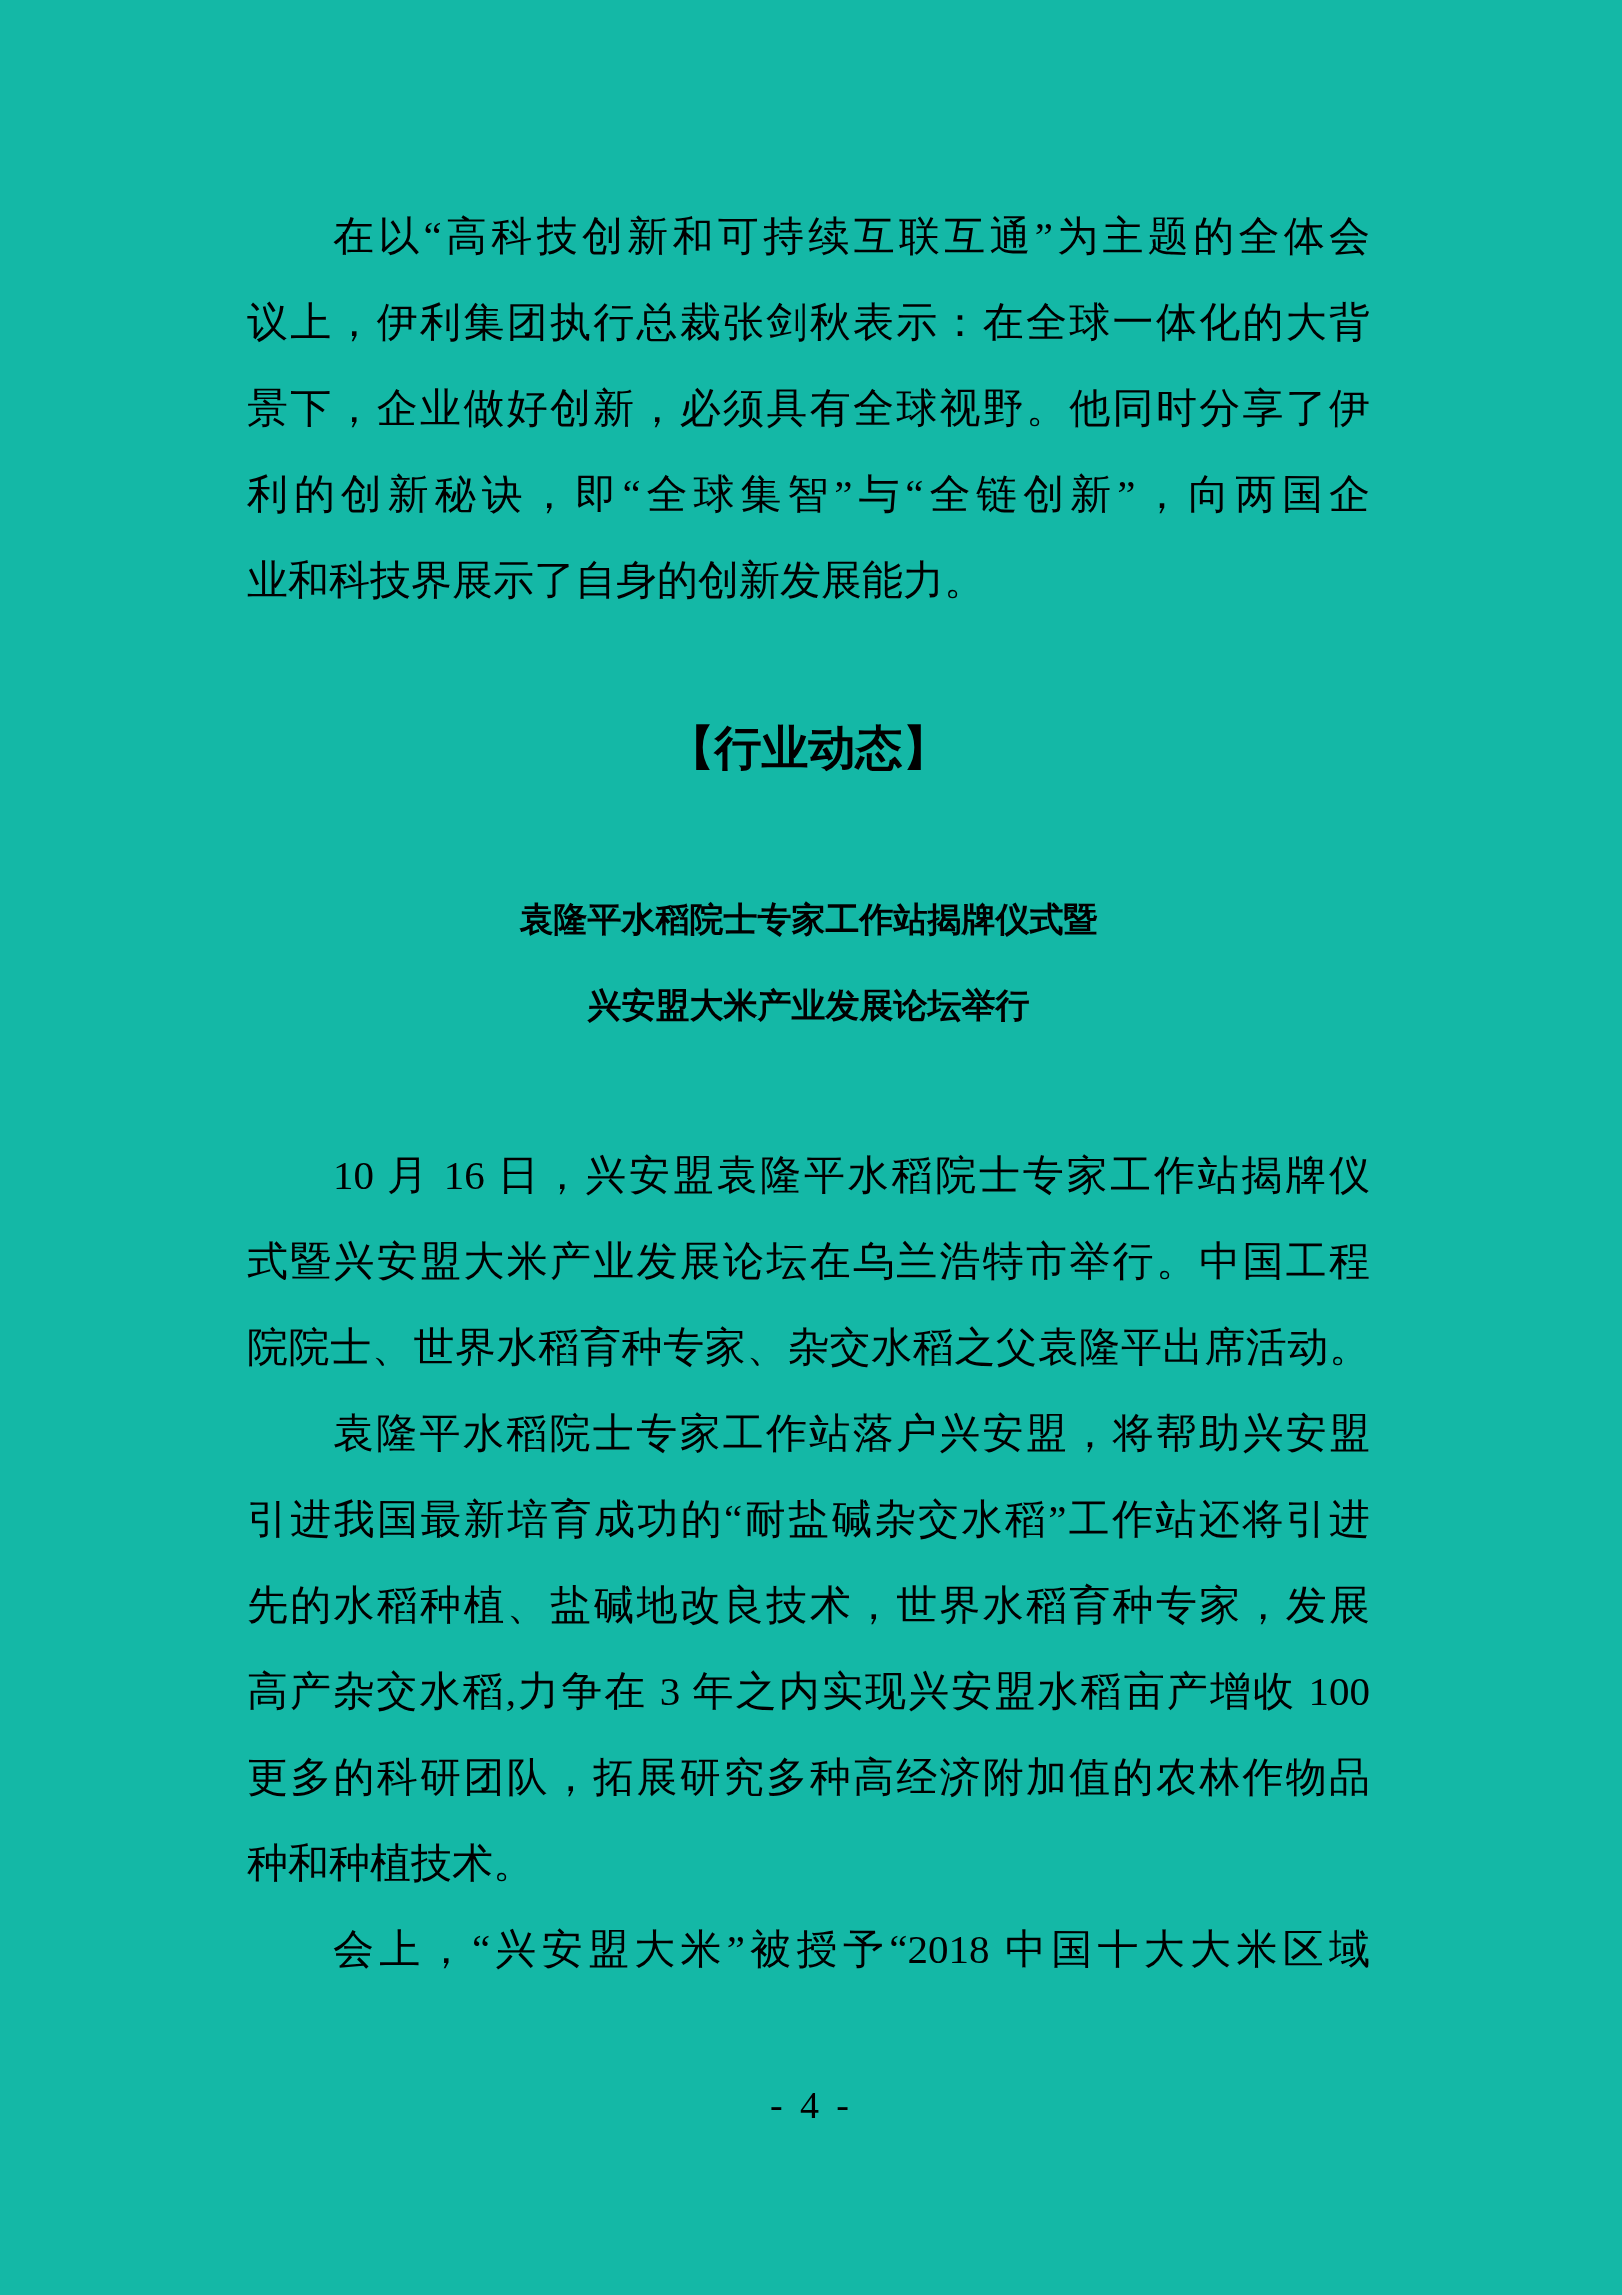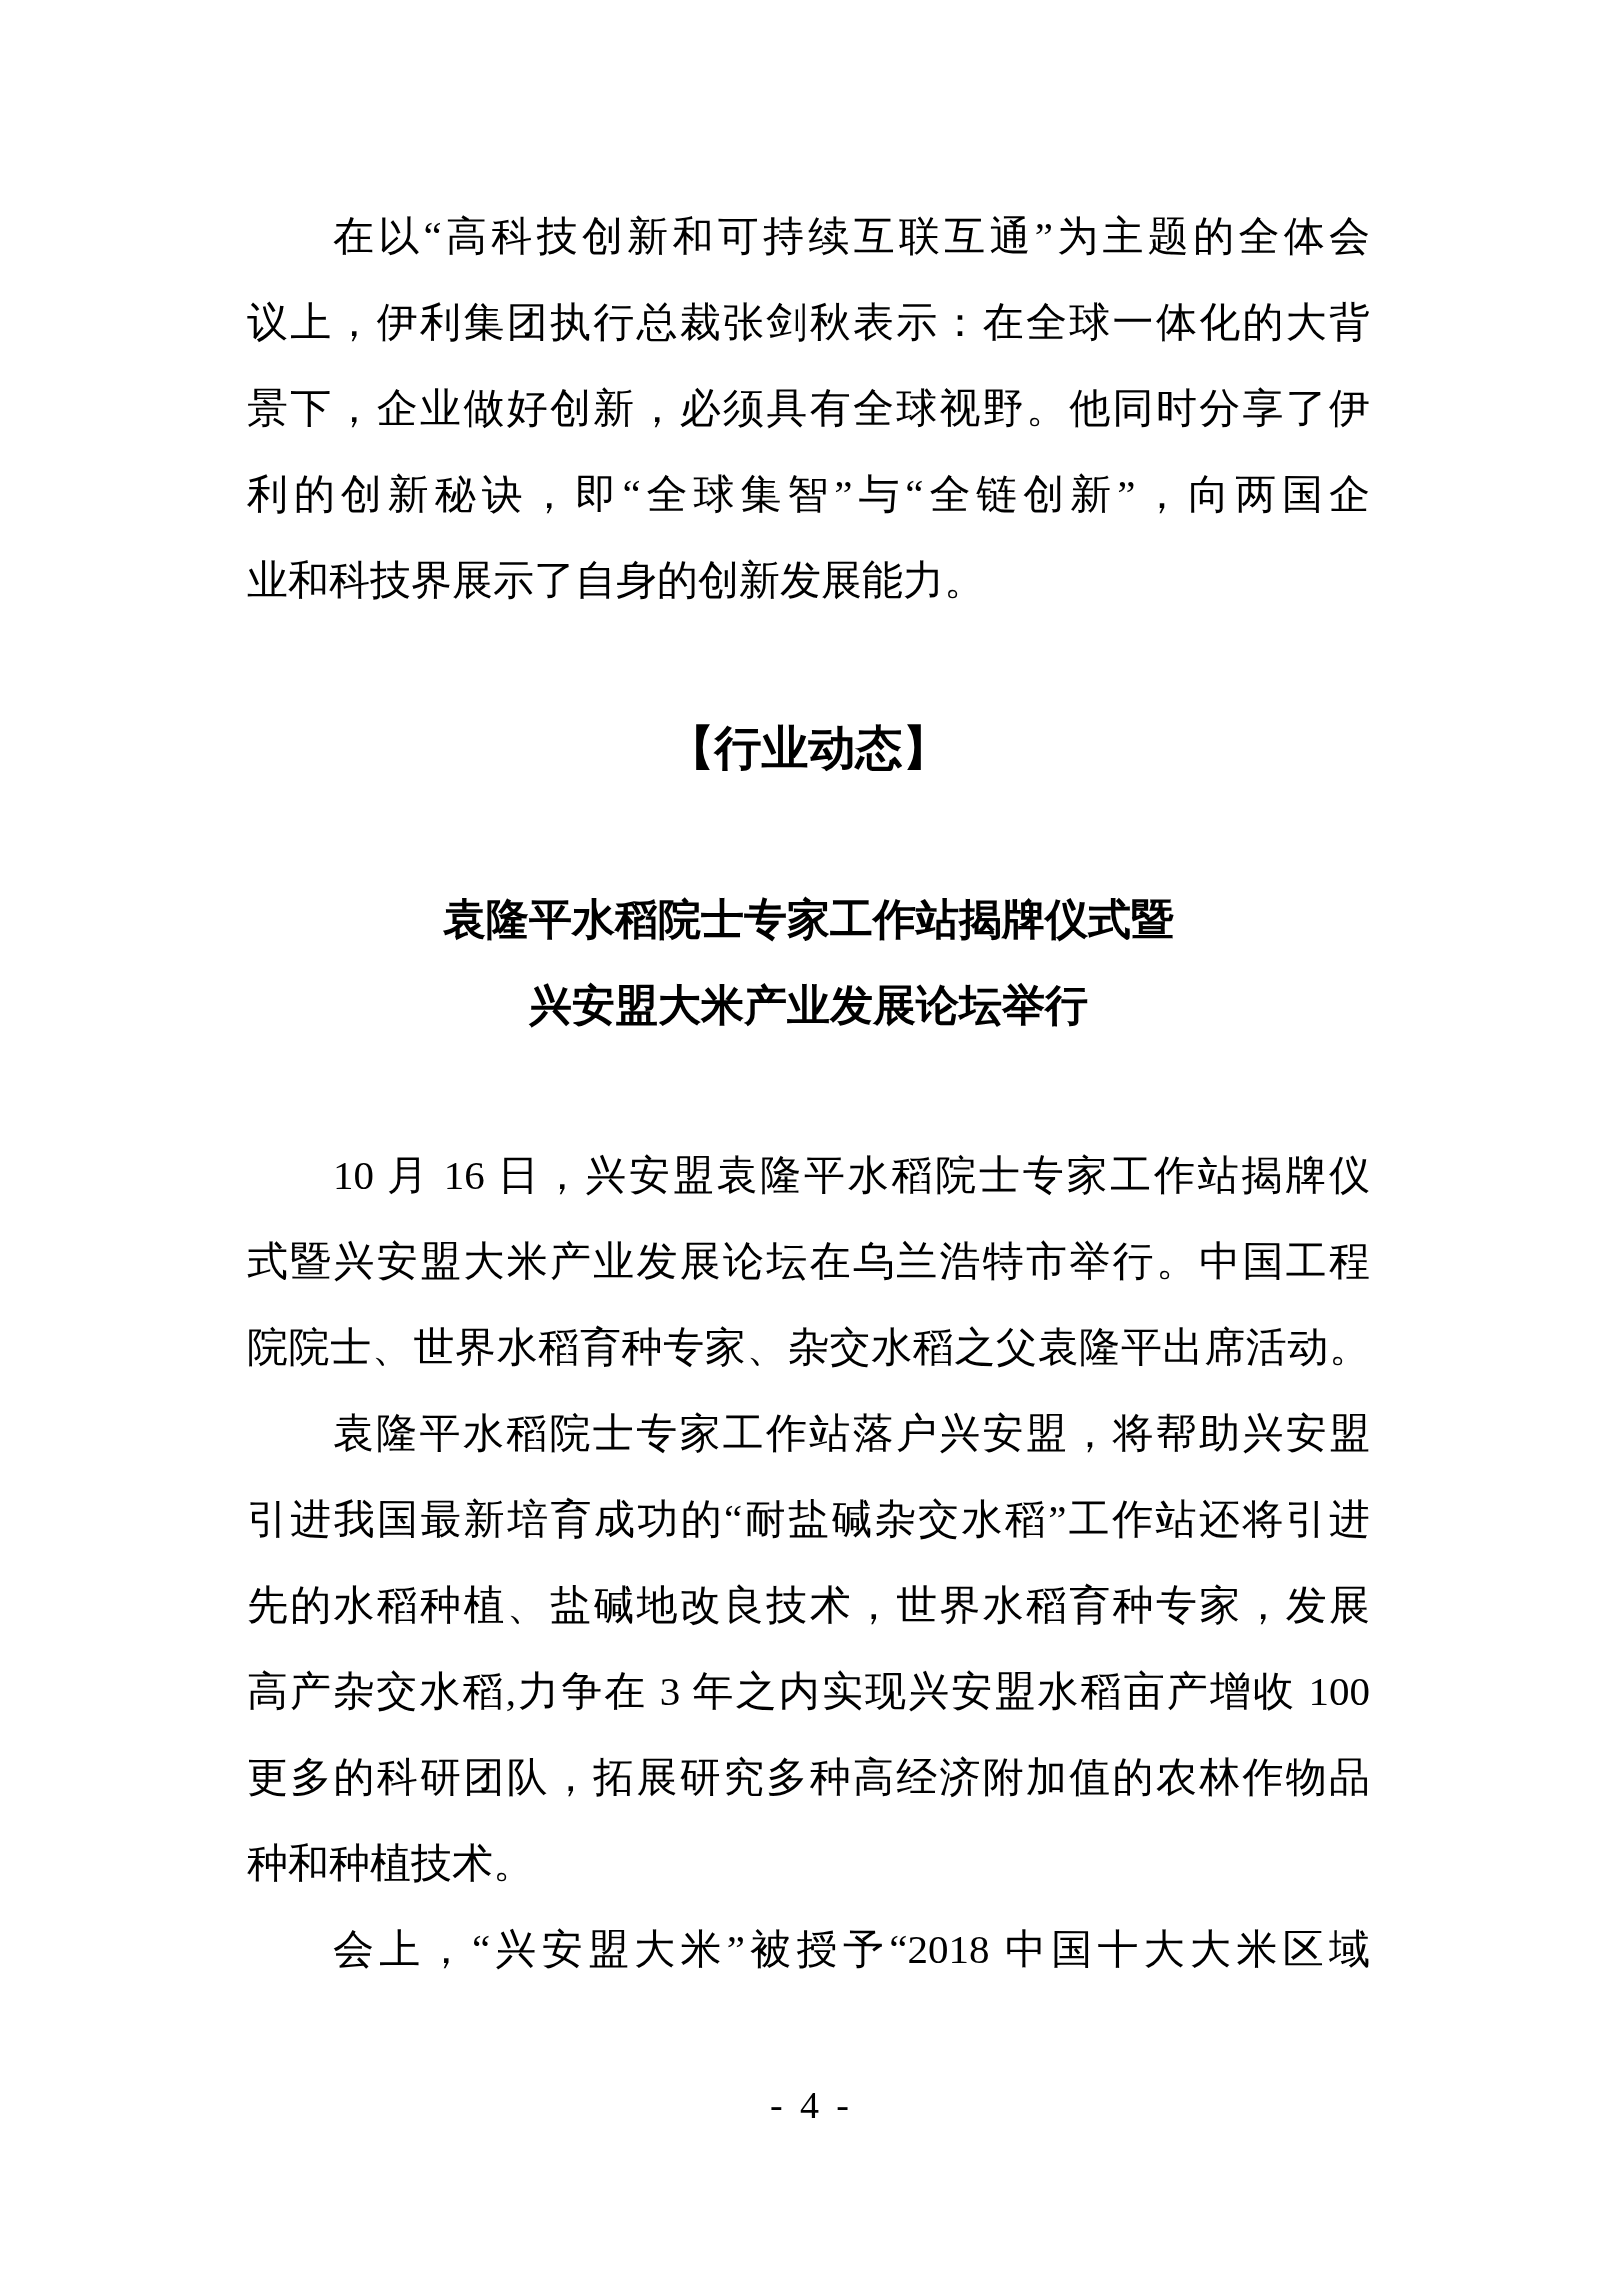--- a/index.html
+++ b/index.html
@@ -5,21 +5,21 @@
   html, body {
     margin: 0;
     padding: 0;
     background: #e8e8e8;
   }
   .page {
     position: relative;
     width: 1623px;
     height: 2295px;
     margin: 0 auto;
-    background: #ffffff;
+    background: #14b8a6;
     color: #000000;
     font-family: "Liberation Serif", serif;
     overflow: hidden;
   }
   .content {
     position: absolute;
     left: 247px;
     top: 193px;
     width: 1123px;
   }
@@ -54,21 +54,21 @@
   
   .title-block {
     margin-top: 85px;
   }
   .title-line {
     height: 86px;
     line-height: 86px;
     text-align: center;
     font-family: "Liberation Sans", sans-serif;
     font-weight: bold;
-    font-size: 43px;
+    font-size: 34px;
     overflow: hidden;
   }
   .spacer-line {
     height: 84px;
   }
   .footer {
     position: absolute;
     left: 0;
     top: 2082px;
     width: 1623px;

